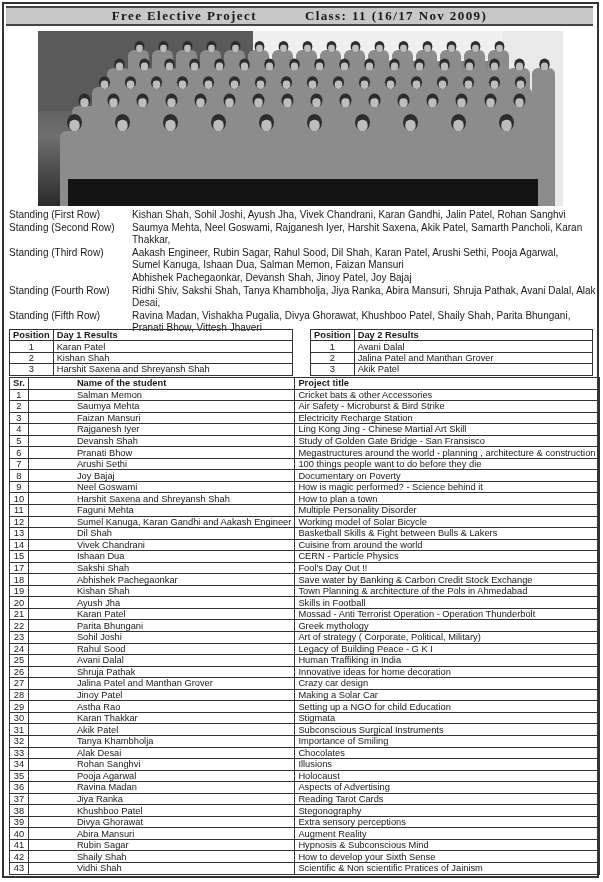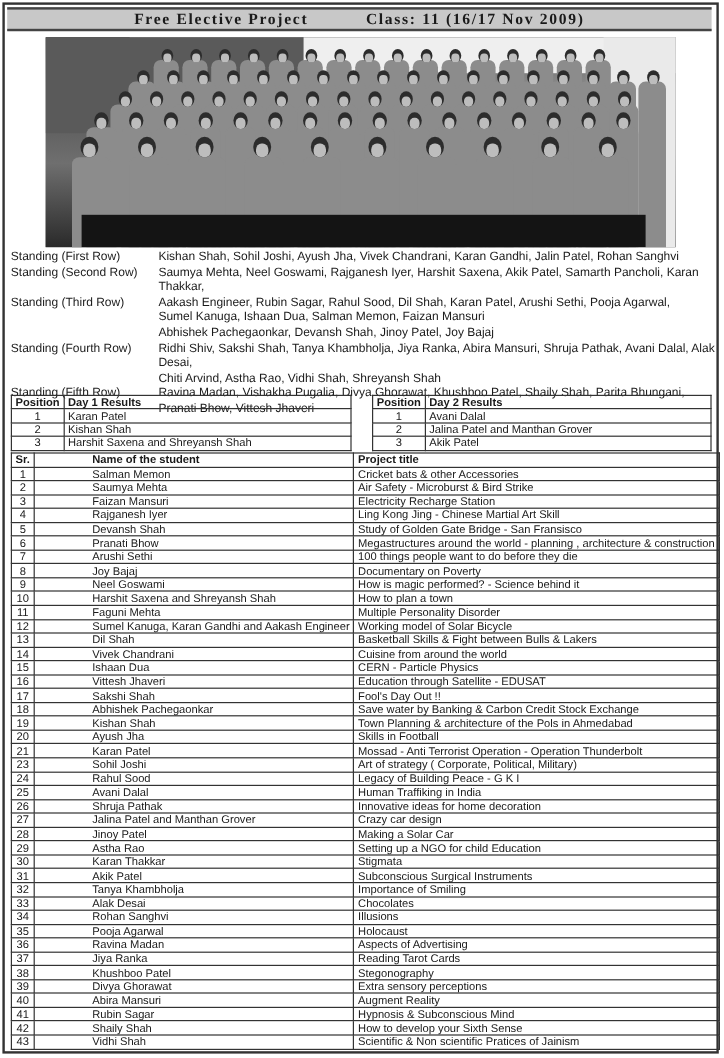--- a/index.html
+++ b/index.html
@@ -236,21 +236,20 @@
     <div class="row-line">
       <span class="row-label"></span>
       <span class="row-names">Abhishek Pachegaonkar, Devansh Shah, Jinoy Patel, Joy Bajaj</span>
     </div>
     <div class="row-line">
       <span class="row-label">Standing  (Fourth Row)</span>
       <span class="row-names">Ridhi Shiv, Sakshi Shah, Tanya Khambholja, Jiya Ranka, Abira Mansuri, Shruja Pathak, Avani Dalal, Alak Desai,</span>
     </div>
     <div class="row-line">
       <span class="row-label"></span>
-      <span class="row-names">Chiti Arvind, Astha Rao, Vidhi Shah, Shreyansh Shah</span>
     </div>
     <div class="row-line">
       <span class="row-label">Standing (Fifth Row)</span>
       <span class="row-names">Ravina Madan, Vishakha Pugalia, Divya Ghorawat, Khushboo Patel, Shaily Shah, Parita Bhungani,</span>
     </div>
     <div class="row-line">
       <span class="row-label"></span>
       <span class="row-names">Pranati Bhow, Vittesh Jhaveri</span>
     </div>
   </div>
@@ -379,25 +378,20 @@
         <td class="sr">14</td>
         <td class="nm">Vivek Chandrani</td>
         <td>Cuisine from around the world</td>
       </tr>
       <tr>
         <td class="sr">15</td>
         <td class="nm">Ishaan Dua</td>
         <td>CERN - Particle Physics</td>
       </tr>
       <tr>
-        <td class="sr">16</td>
-        <td class="nm">Vittesh Jhaveri</td>
-        <td>Education through Satellite - EDUSAT</td>
-      </tr>
-      <tr>
         <td class="sr">17</td>
         <td class="nm">Sakshi Shah</td>
         <td>Fool's Day Out !!</td>
       </tr>
       <tr>
         <td class="sr">18</td>
         <td class="nm">Abhishek Pachegaonkar</td>
         <td>Save water by Banking &amp; Carbon Credit Stock Exchange</td>
       </tr>
       <tr>
@@ -409,20 +403,25 @@
         <td class="sr">20</td>
         <td class="nm">Ayush Jha</td>
         <td>Skills in Football</td>
       </tr>
       <tr>
         <td class="sr">21</td>
         <td class="nm">Karan Patel</td>
         <td>Mossad - Anti Terrorist Operation  - Operation Thunderbolt</td>
       </tr>
       <tr>
+        <td class="sr">22</td>
+        <td class="nm">Parita Bhungani</td>
+        <td>Greek mythology</td>
+      </tr>
+      <tr>
         <td class="sr">23</td>
         <td class="nm">Sohil Joshi</td>
         <td>Art of strategy ( Corporate, Political, Military)</td>
       </tr>
       <tr>
         <td class="sr">24</td>
         <td class="nm">Rahul Sood</td>
         <td>Legacy of Building Peace - G K I</td>
       </tr>
       <tr>

